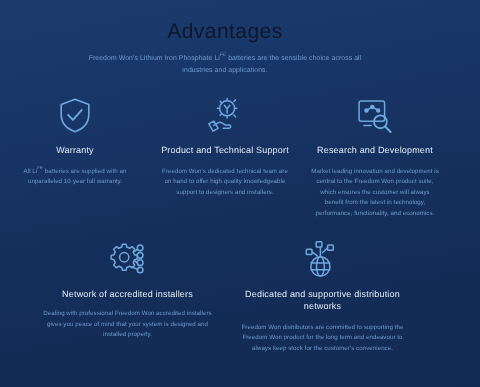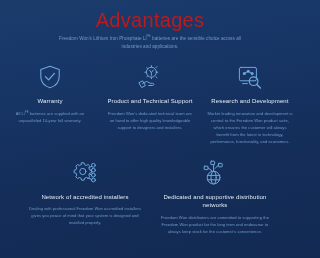--- a/index.html
+++ b/index.html
@@ -23,24 +23,24 @@
     box-sizing: border-box;
     padding: 0;
   }
 
   
   .header {
     text-align: center;
     padding-top: 11px;
   }
   .page-title {
-    font-size: 20px;
+    font-size: 14px;
     font-weight: 400;
     letter-spacing: 0.3px;
-    color: #b91c1c;
+    color: #0f172a;
     margin: 0;
     line-height: 18px;
   }
   .page-subtitle {
     margin: 6px auto 0 auto;
     width: 200px;
     font-size: 4.6px;
     line-height: 8px;
     color: #6f9ccb;
     letter-spacing: 0.05px;

